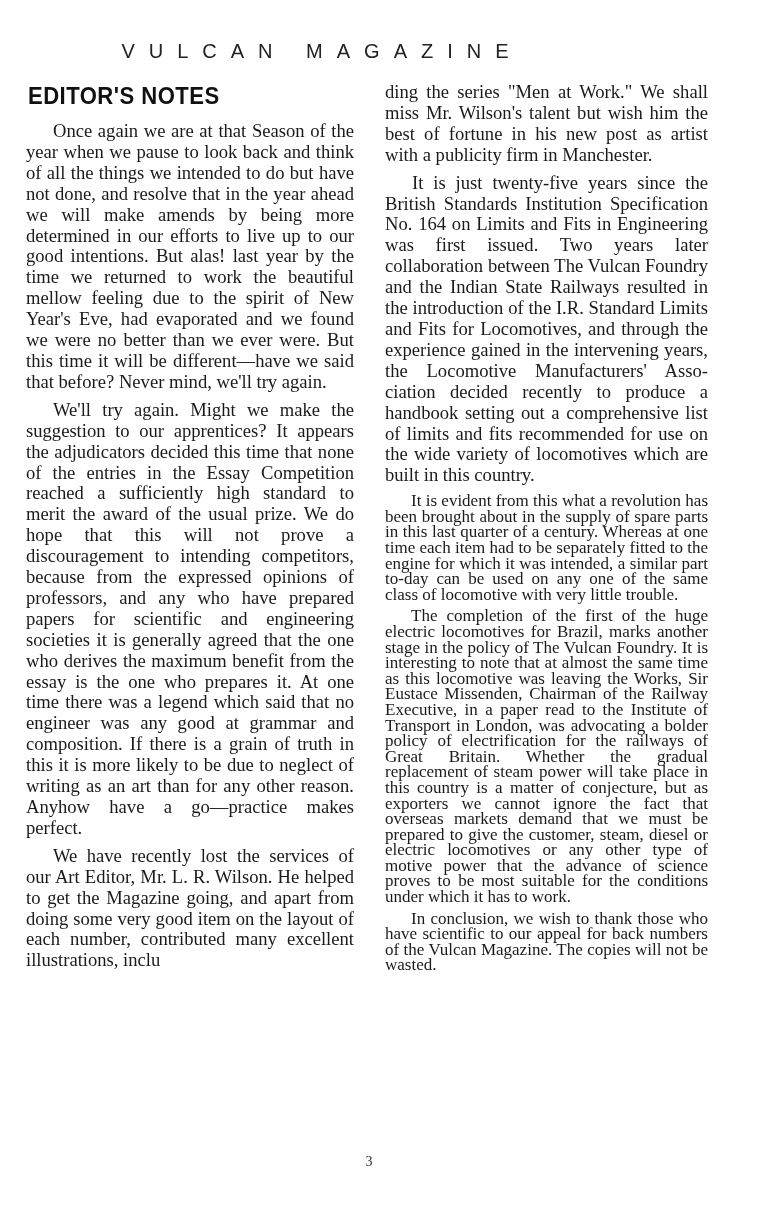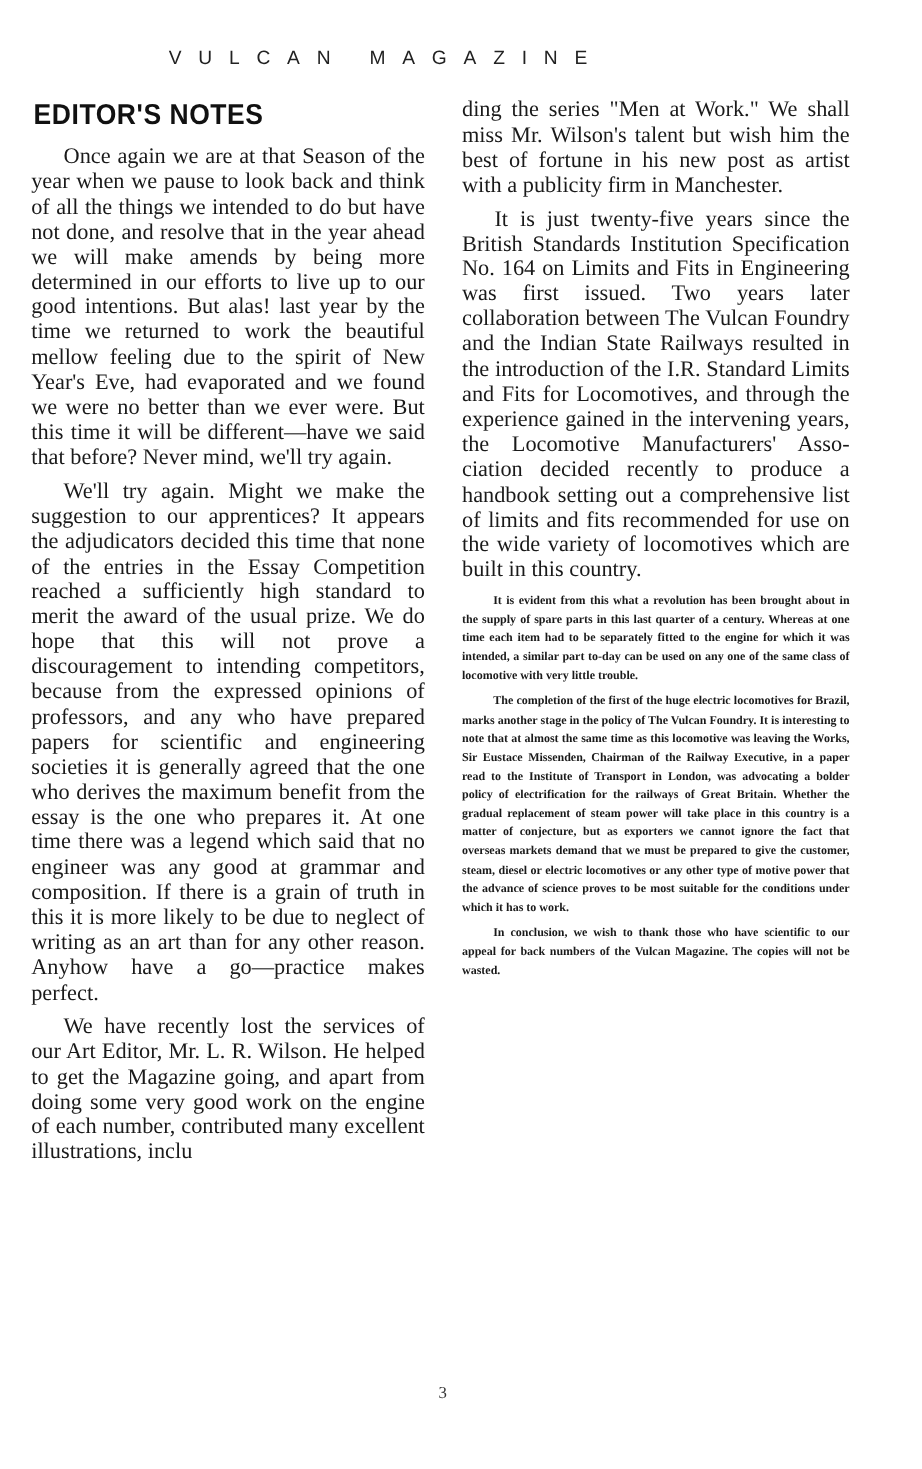--- a/index.html
+++ b/index.html
@@ -3,56 +3,56 @@
 <meta charset="utf-8">
 <style>
   html, body { margin: 0; padding: 0; background: #ffffff; }
   body {
     width: 768px; height: 1224px; position: relative; overflow: hidden;
     color: #1a1a1a;
     font-family: "DejaVu Serif", "Liberation Serif", serif;
   }
   .running-head {
     position: absolute; top: 40px; left: 0; width: 644px; text-align: center;
-    font-family: "Liberation Sans", sans-serif; font-size: 16px;
+    font-family: "Liberation Sans", sans-serif; font-size: 20px;
     letter-spacing: 14px; color: #222;
   }
   .col { position: absolute; top: 82px; }
   .col-left { left: 26px; width: 328px; }
   .col-right { left: 385px; width: 323px; }
   .title {
     font-family: "Liberation Sans", sans-serif; font-weight: bold;
     font-size: 24px; letter-spacing: 0.5px; margin: 0 0 11px 2px; color: #111;
     transform: scaleX(0.92); transform-origin: left;
   }
   .p {
     font-family: "Liberation Serif", serif;
     font-size: 18.6px; line-height: 20.9px; margin: 0 0 7px 0;
     text-align: justify; text-indent: 27px; hyphens: manual;
   }
   .p.cont { text-indent: 0; }
   .p.small {
-    font-size: 10px; line-height: 15.6px; text-indent: 26px; margin-bottom: 6px; font-weight: bold;
+    font-size: 17px; line-height: 15.6px; text-indent: 26px; margin-bottom: 6px;
   }
   .p.small.first { margin-top: 6px; }
   .folio {
     position: absolute; top: 1154px; left: 0; width: 738px; text-align: center;
     font-family: "Liberation Serif", serif; font-size: 14px; color: #333;
   }
 </style>
 </head>
 <body>
 
 <div class="running-head">VULCAN MAGAZINE</div>
 
 <div class="col col-left">
   <div class="title">EDITOR'S NOTES</div>
   <p class="p">Once again we are at that Season of the year when we pause to look back and think of all the things we intended to do but have not done, and resolve that in the year ahead we will make amends by being more determined in our efforts to live up to our good intentions. But alas! last year by the time we returned to work the beautiful mellow feeling due to the spirit of New Year's Eve, had evaporated and we found we were no better than we ever were. But this time it will be different—have we said that before? Never mind, we'll try again.</p>
   <p class="p">We'll try again. Might we make the suggestion to our apprentices? It appears the adjudicators decided this time that none of the entries in the Essay Competition reached a sufficiently high standard to merit the award of the usual prize. We do hope that this will not prove a discouragement to intending competitors, because from the ex­pressed opinions of professors, and any who have prepared papers for scientific and engineering societies it is generally agreed that the one who derives the maximum benefit from the essay is the one who pre­pares it. At one time there was a legend which said that no engineer was any good at grammar and com­position. If there is a grain of truth in this it is more likely to be due to neglect of writing as an art than for any other reason. Anyhow have a go—practice makes perfect.</p>
-  <p class="p">We have recently lost the ser­vices of our Art Editor, Mr. L. R. Wilson. He helped to get the Magazine going, and apart from doing some very good work on the engine of each number, contributed many excellent illustrations, inclu­</p>
+  <p class="p">We have recently lost the ser­vices of our Art Editor, Mr. L. R. Wilson. He helped to get the Magazine going, and apart from doing some very good item on the layout of each number, contributed many excellent illustrations, inclu­</p>
 </div>
 
 <div class="col col-right">
   <p class="p cont">ding the series "Men at Work." We shall miss Mr. Wilson's talent but wish him the best of fortune in his new post as artist with a publi­city firm in Manchester.</p>
   <p class="p">It is just twenty-five years since the British Standards Institution Specification No. 164 on Limits and Fits in Engineering was first issued. Two years later collaboration between The Vulcan Foundry and the Indian State Railways resulted in the introduction of the I.R. Stan­dard Limits and Fits for Locomo­tives, and through the experience gained in the intervening years, the Locomotive Manufacturers' Asso­ciation decided recently to produce a handbook setting out a com­prehensive list of limits and fits recommended for use on the wide variety of locomotives which are built in this country.</p>
   <p class="p small first">It is evident from this what a revolution has been brought about in the supply of spare parts in this last quarter of a century. Whereas at one time each item had to be separately fitted to the engine for which it was intended, a similar part to-day can be used on any one of the same class of loco­motive with very little trouble.</p>
   <p class="p small">The completion of the first of the huge electric locomotives for Brazil, marks another stage in the policy of The Vulcan Foundry. It is interesting to note that at almost the same time as this locomotive was leaving the Works, Sir Eustace Missenden, Chairman of the Railway Executive, in a paper read to the Institute of Transport in London, was advocating a bolder policy of electrification for the railways of Great Britain. Whether the gradual replacement of steam power will take place in this country is a matter of conjecture, but as exporters we cannot ignore the fact that overseas markets demand that we must be prepared to give the customer, steam, diesel or electric loco­motives or any other type of motive power that the advance of science proves to be most suitable for the conditions under which it has to work.</p>
   <p class="p small">In conclusion, we wish to thank those who have scientific to our appeal for back numbers of the Vulcan Magazine. The copies will not be wasted.</p>
 </div>
 

